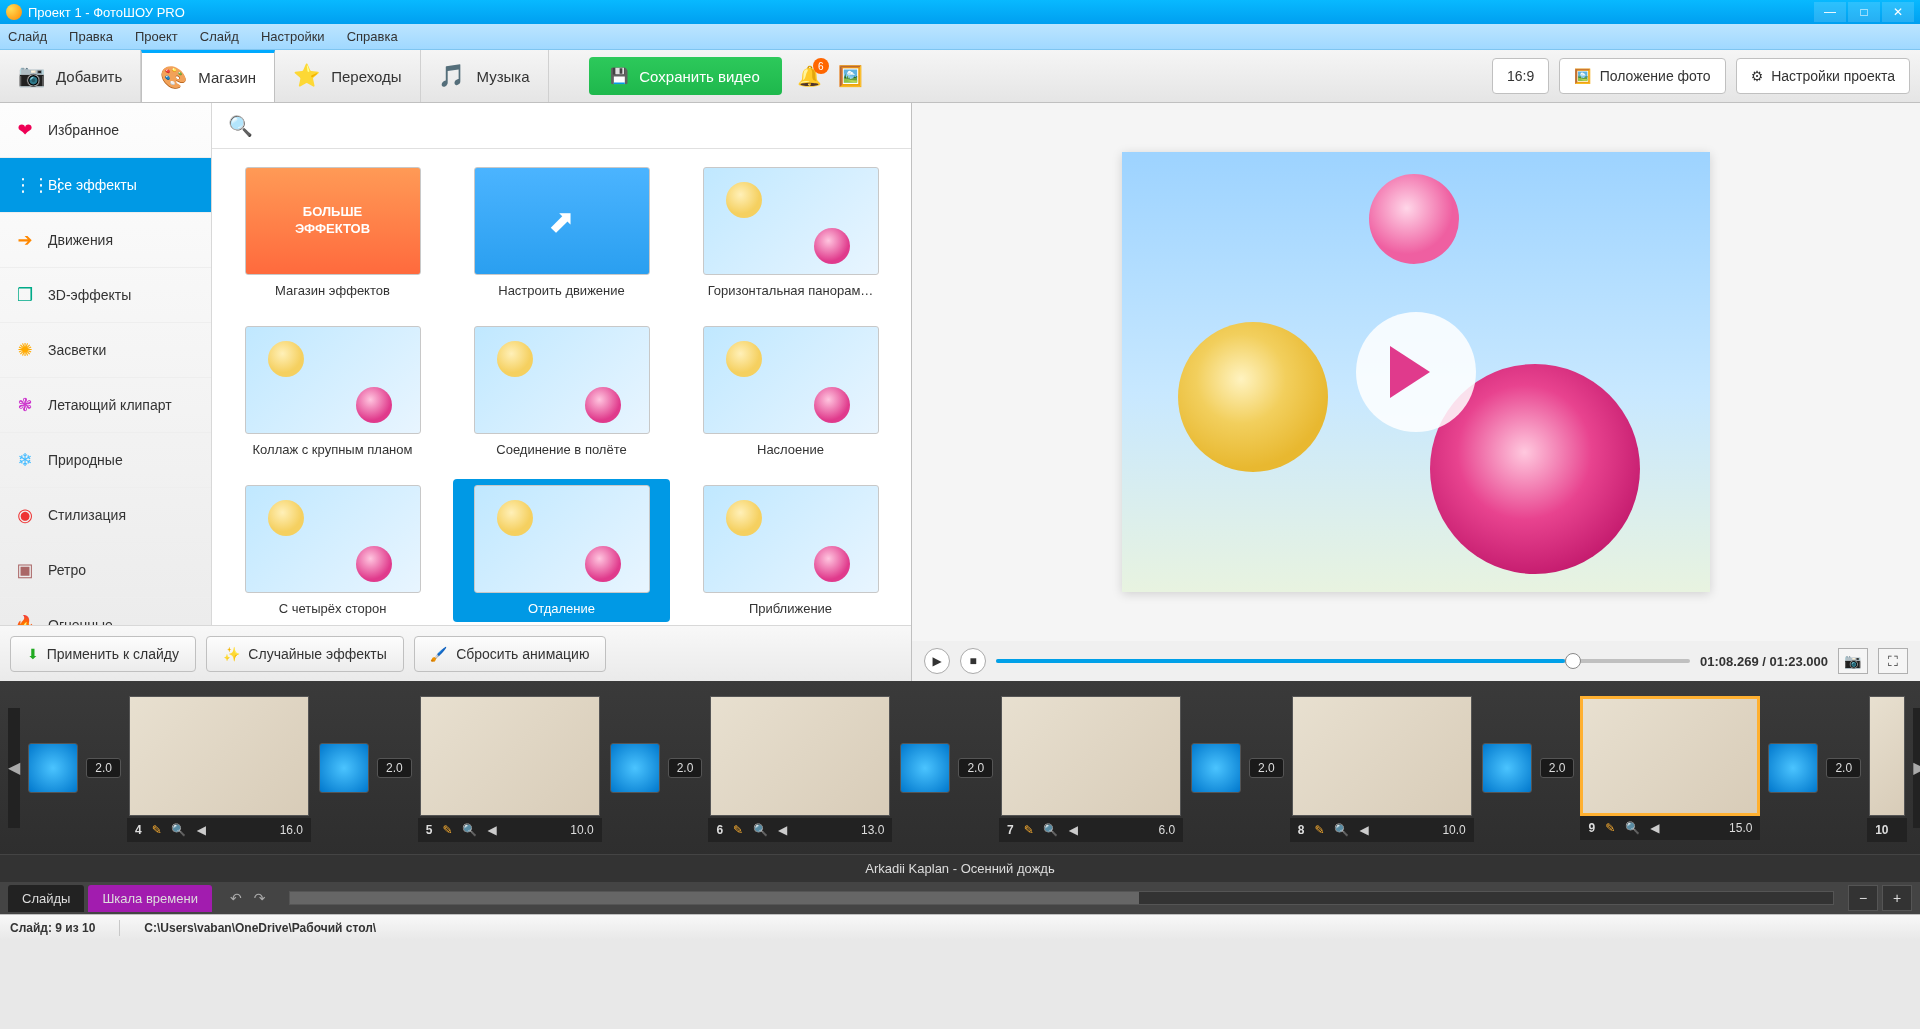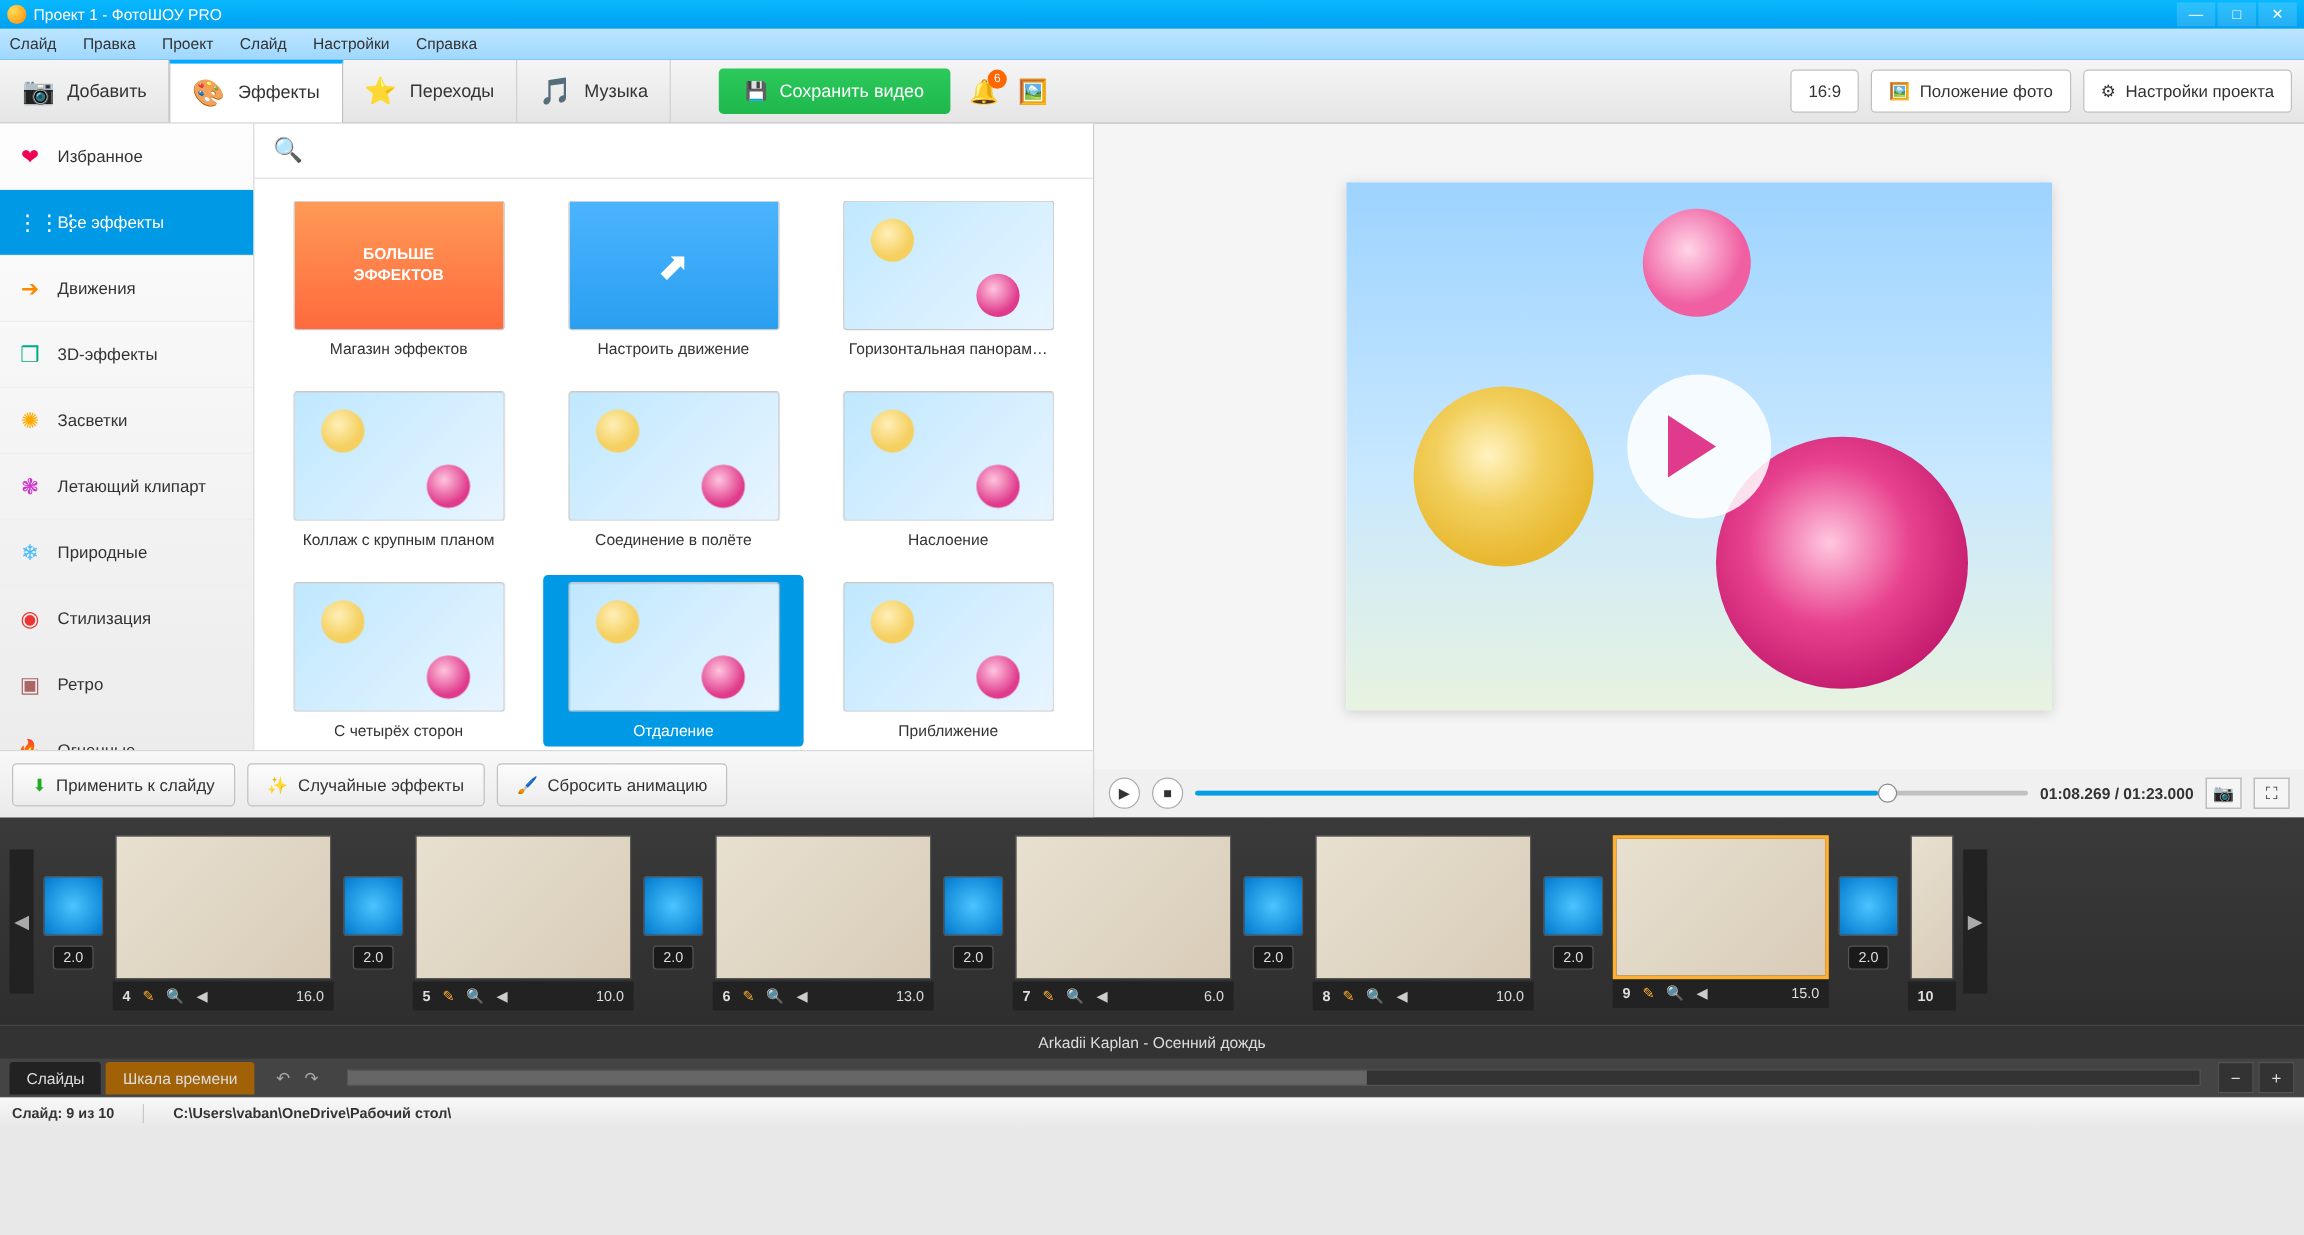--- a/index.html
+++ b/index.html
@@ -60,29 +60,29 @@
 .seekhandle { position: absolute; left: 82%; top: -6px; width: 16px; height: 16px; background: #fff; border: 1px solid #888; border-radius: 50%; }
 .timecode { font-size: 13px; font-weight: bold; }
 .iconbtn { width: 30px; height: 26px; border: 1px solid #b0b0b0; background: #f5f5f5; display: flex; align-items: center; justify-content: center; font-size: 14px; }
 .timeline { height: 233px; background: linear-gradient(#3a3a3a,#2a2a2a); display: flex; flex-direction: column; color: #ddd; }
 .slidestrip { flex: 1; display: flex; align-items: center; overflow: hidden; padding: 0 8px; gap: 6px; }
 .navarrow { width: 20px; height: 120px; background: #222; display: flex; align-items: center; justify-content: center; color: #aaa; font-size: 16px; }
 .tslide { position: relative; }
 .tslide.sel .tthumb { border: 3px solid #ffb030; margin: 0; }
 .tthumb { width: 180px; height: 120px; background: linear-gradient(135deg,#e8e0d0,#d8ccb8); border: 1px solid #555; margin: 2px; position: relative; overflow: hidden; }
 .tthumb.blue { width: 50px; height: 50px; background: radial-gradient(circle, #4bc4ff, #0077cc); border-radius: 3px; }
-.ttrans { display: flex; flex-direction: column; align-items: center; gap: 6px; text-align: right; }
+.ttrans { display: flex; flex-direction: row; align-items: center; gap: 6px; text-align: right; }
 .durchip { background: #1a1a1a; border: 1px solid #555; border-radius: 3px; padding: 2px 8px; font-size: 12px; }
 .slidebar { height: 24px; background: #222; display: flex; align-items: center; padding: 0 8px; gap: 10px; font-size: 12px; }
 .slidebar .num { font-weight: bold; }
 .slidebar .ico { font-size: 12px; color: #ffb030; }
 .slidebar .sp { flex: 1; }
 .audiotrack { height: 28px; background: #333; display: flex; align-items: center; justify-content: center; font-size: 13px; color: #ddd; border-top: 1px solid #444; }
 .bottomtabs { height: 32px; background: #444; display: flex; align-items: center; padding: 0 8px; gap: 4px; }
-.btab { padding: 6px 14px; background: #a16207; color: #ddd; font-size: 13px; border-radius: 3px 3px 0 0; }
+.btab { padding: 6px 14px; background: #a21caf; color: #ddd; font-size: 13px; border-radius: 3px 3px 0 0; }
 .btab.active { background: #222; }
 .hscroll { flex: 1; height: 14px; background: #333; border: 1px solid #555; margin-left: 20px; position: relative; }
 .hscroll .thumb { position: absolute; left: 0; width: 55までpx; width: 55%; height: 100%; background: #666; }
 .statusbar { height: 26px; background: linear-gradient(#f8f8f8,#e8e8e8); border-top: 1px solid #c0c0c0; display: flex; align-items: center; padding: 0 10px; font-size: 12px; gap: 24px; font-weight: bold; }
 .statusbar .sep { border-left: 1px solid #c8c8c8; height: 16px; }
 
 .i-heart { color: #e05; }
 .i-grid { color: #fff; }
 .i-arrow { color: #f80; }
 .i-cube { color: #0a8; }
@@ -114,21 +114,21 @@
   <span>Справка</span>
 </div>
 
 <div class="toolbar">
   <div class="toolbtn">
     <span class="toolicon">📷</span>
     <span>Добавить</span>
   </div>
   <div class="toolbtn active">
     <span class="toolicon">🎨</span>
-    <span>Эффекты</span>
+    <span>Магазин</span>
   </div>
   <div class="toolbtn">
     <span class="toolicon">⭐</span>
     <span>Переходы</span>
   </div>
   <div class="toolbtn">
     <span class="toolicon">🎵</span>
     <span>Музыка</span>
   </div>
   <div class="savebtn">

